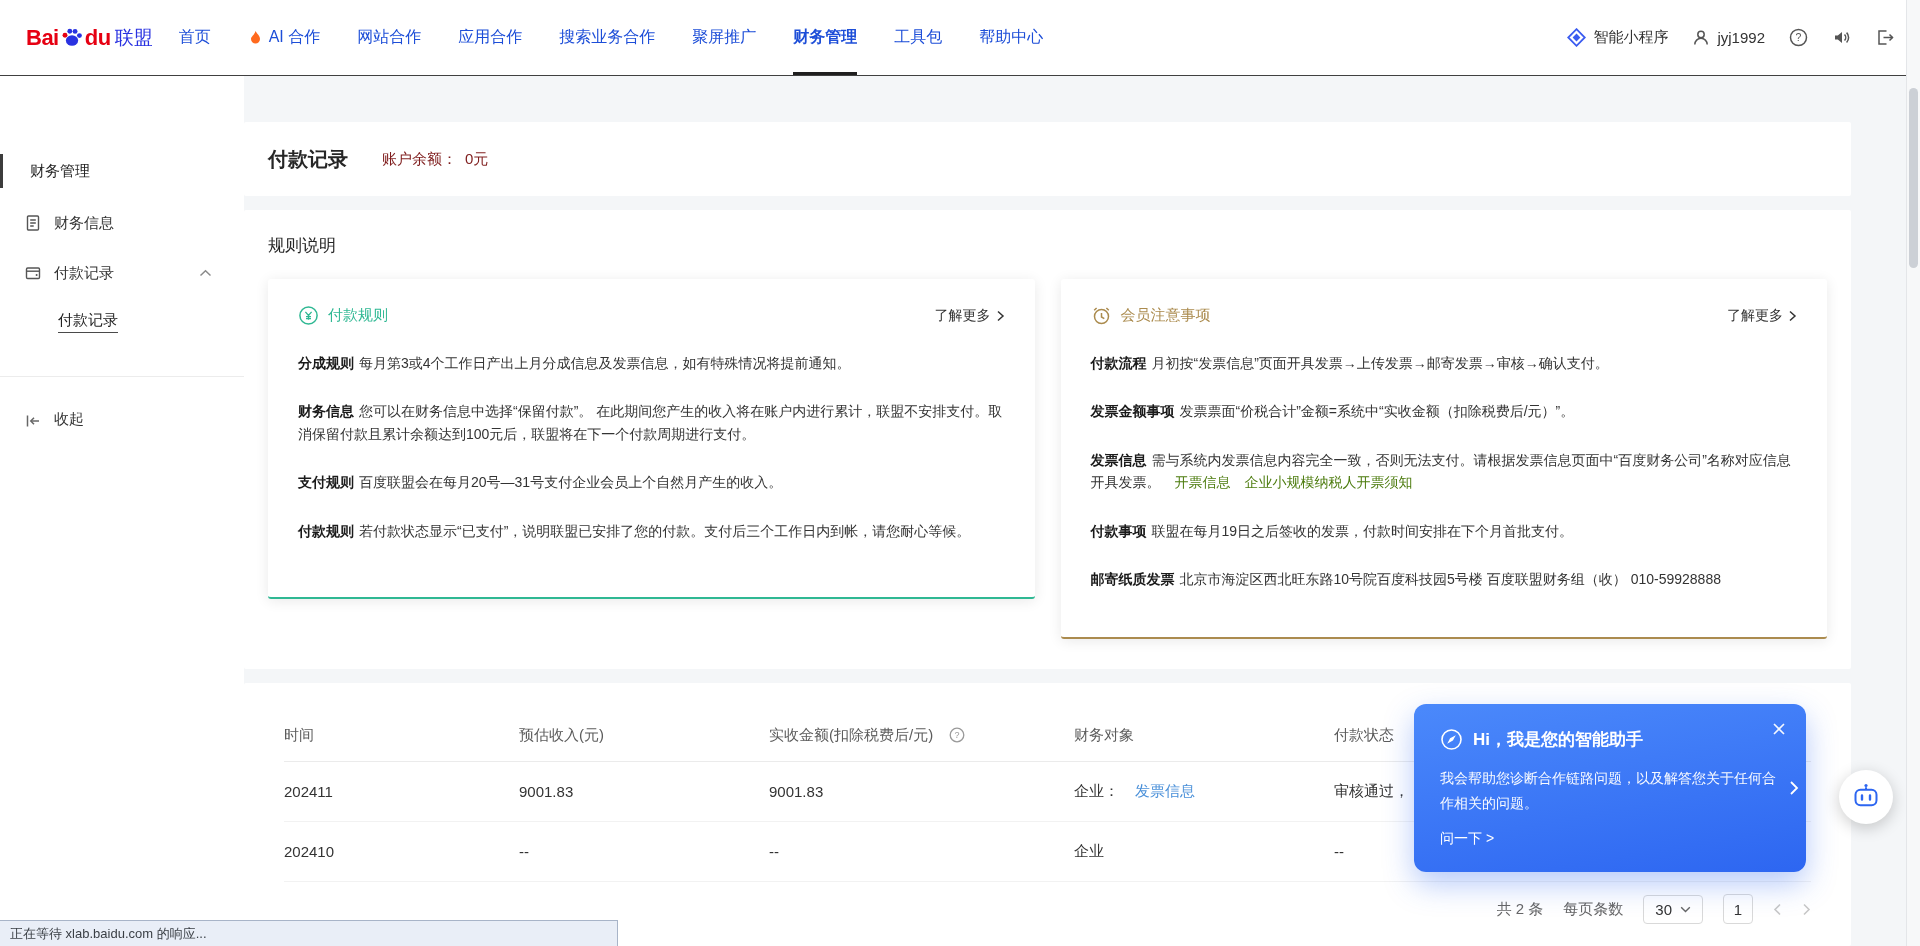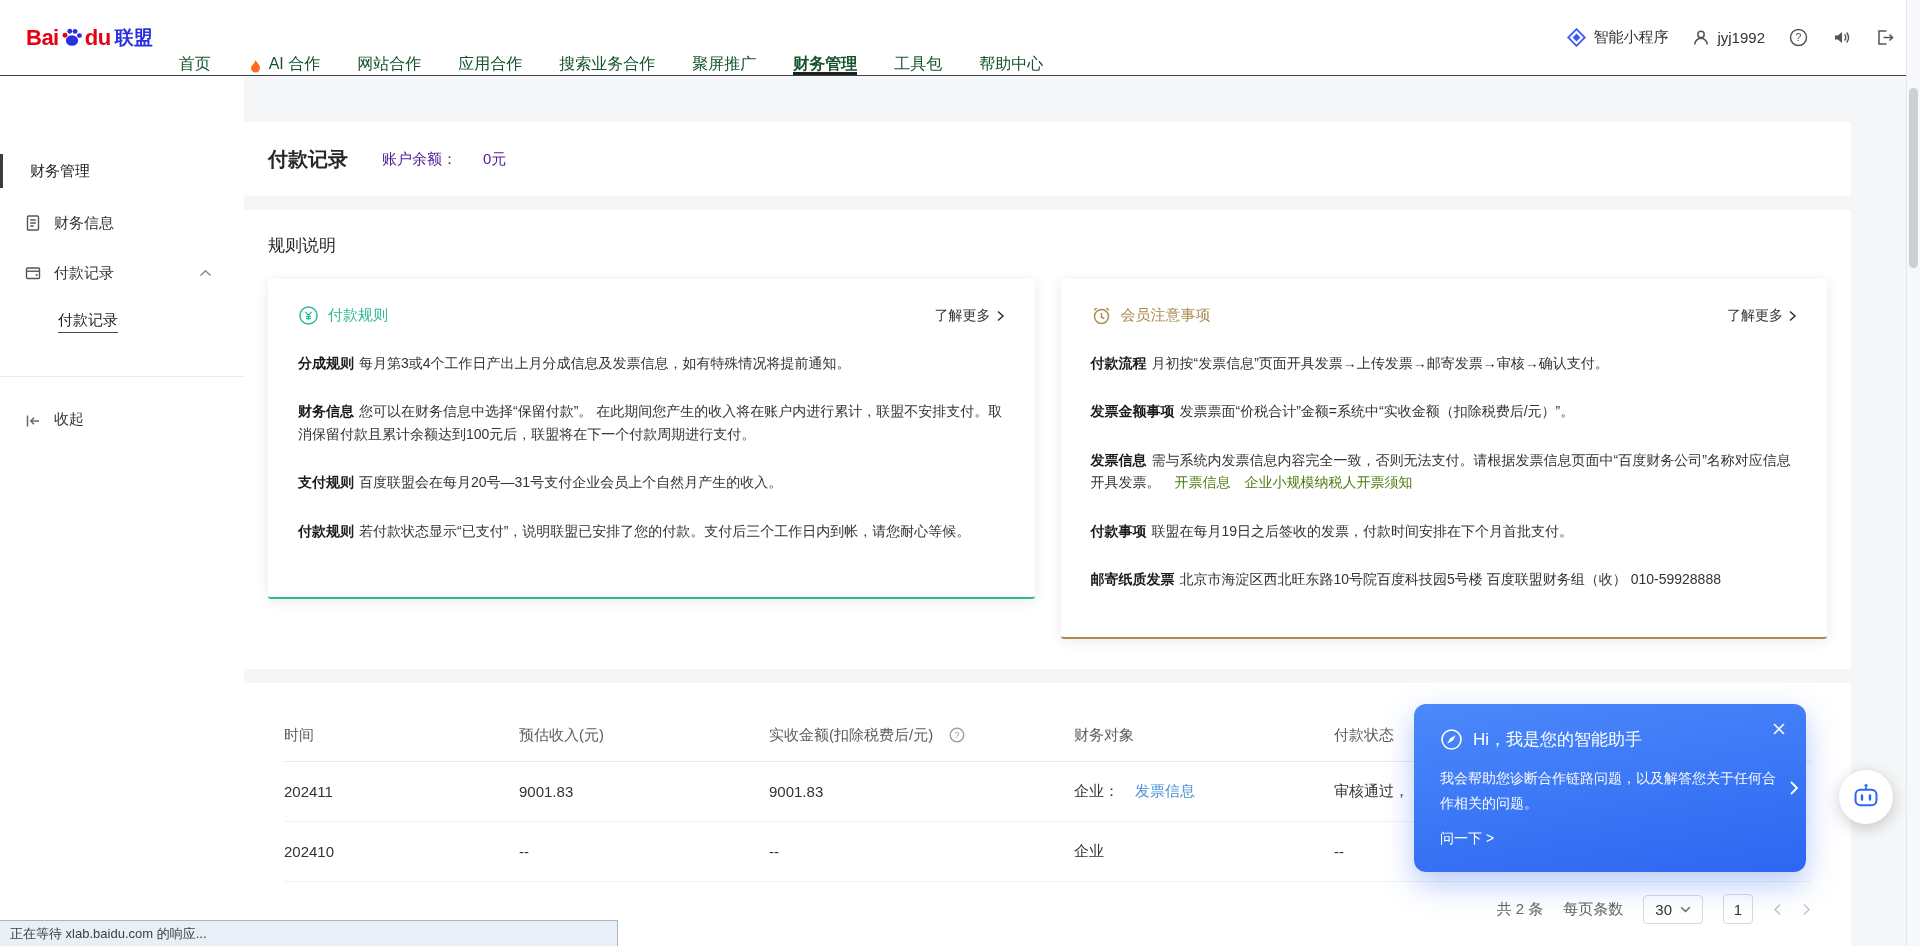--- a/index.html
+++ b/index.html
@@ -3,23 +3,23 @@
 <meta charset="utf-8">
 <style>
   *{margin:0;padding:0;box-sizing:border-box}
   html,body{width:1920px;height:946px}
   body{font-family:"Liberation Sans",sans-serif;background:#fff;color:#333;position:relative;overflow:hidden}
 
   
   .topnav{height:76px;display:flex;align-items:stretch;padding:0 26px;background:#fff;border-bottom:1px solid #404040;position:relative;z-index:3}
   .logo{display:flex;align-items:center;gap:2px;margin-right:26px;cursor:pointer}
   .logo-bai,.logo-du{font-size:22px;font-weight:bold;color:#e60012;letter-spacing:-.5px}
-  .logo-union{font-size:19px;font-weight:bold;color:#2932e1;margin-left:2px}
+  .logo-union{font-size:19px;font-weight:normal;color:#2932e1;margin-left:2px}
   .nav{display:flex;gap:37px;align-items:stretch}
-  .nav-item{display:flex;align-items:flex-end;gap:6px;font-size:16px;color:#14532d;cursor:pointer;position:relative;white-space:nowrap}
+  .nav-item{display:flex;align-items:center;gap:6px;font-size:16px;color:#1d4ed8;cursor:pointer;position:relative;white-space:nowrap}
   .nav-item.active{font-weight:bold}
   .nav-item.active::after{content:"";position:absolute;left:0;right:0;bottom:0;height:3px;background:#1f1f1f}
   .top-right{margin-left:auto;display:flex;align-items:center;gap:24px;font-size:15px;color:#333}
   .tr-group{display:flex;align-items:center;gap:7px;cursor:pointer;white-space:nowrap}
   .icon-btn{display:inline-flex;cursor:pointer}
   .icon{display:inline-flex;align-items:center}
 
   
   .layout{display:flex;height:870px}
   .sidebar{width:244px;background:#fff;padding-top:74px;flex-shrink:0}
@@ -34,21 +34,21 @@
   .side-divider{border-top:1px solid #ececec;margin-top:30px}
   .side-collapse{height:52px;display:flex;align-items:flex-end;padding-left:24px;font-size:15px;color:#333;cursor:pointer}
   .side-collapse .icon{margin-right:12px}
 
   .main{flex:1;background:#f4f6f8;padding:46px 69px 0 0;display:flex;flex-direction:column;min-width:0}
   .block{background:#fff;border-radius:2px}
 
   
   .page-bar{height:74px;display:flex;align-items:center;padding:0 24px;margin-bottom:14px}
   .page-title{font-size:20px;font-weight:bold;color:#262626}
-  .balance{margin-left:34px;font-size:15px;color:#4c1d95;display:flex;gap:26px;align-items:flex-start}
+  .balance{margin-left:34px;font-size:15px;color:#7f1d1d;display:flex;gap:8px;align-items:flex-start}
 
   
   .rules{padding:24px 24px 30px;margin-bottom:14px}
   .rules-title{font-size:17px;color:#262626;font-weight:500}
   .cards{display:flex;gap:26px;margin-top:22px;align-items:flex-start}
   .rcard{flex:1;border-radius:3px;box-shadow:0 2px 14px rgba(0,0,0,.09);padding:26px 30px 28px;background:#fff}
   .rcard.green{border-bottom:2px solid #2fb893;min-height:320px}
   .rcard.gold{border-bottom:2px solid #ab8b4e;min-height:360px}
   .rcard-head{display:flex;align-items:center}
   .rcard-title{font-size:15px;margin-left:9px}
@@ -67,21 +67,21 @@
   .cell-flex{display:flex;align-items:center;gap:16px}
   .qicon{display:inline-flex;cursor:pointer}
   .link{color:#4a90d9;cursor:pointer}
   .pagination{margin-top:auto;display:flex;align-items:center;justify-content:flex-end;gap:20px;padding:12px 0 14px;font-size:15px;color:#666}
   .pp-select{display:flex;align-items:center;gap:8px;border:1px solid #d9d9d9;border-radius:4px;padding:5px 11px;color:#333;cursor:pointer;background:#fff}
   .page-num{width:30px;height:30px;border:1px solid #d9d9d9;border-radius:4px;display:flex;align-items:center;justify-content:center;color:#333;background:#fff;cursor:pointer}
   .pg-arrow{display:inline-flex;color:#c8c8c8;cursor:pointer}
 
   
   .assistant{position:absolute;right:114px;top:704px;width:392px;border-radius:12px;padding:24px 26px;background:linear-gradient(170deg,#4b89fb,#2d66f1);color:#fff;box-shadow:0 12px 30px rgba(45,102,241,.35);z-index:10}
-  .assist-head{display:flex;align-items:center;gap:10px;font-size:17px;font-weight:normal}
+  .assist-head{display:flex;align-items:center;gap:10px;font-size:17px;font-weight:bold}
   .assist-close{position:absolute;top:18px;right:20px;cursor:pointer;display:inline-flex;opacity:.95}
   .assist-body{margin-top:15px;font-size:14px;line-height:1.75;opacity:.97}
   .assist-cta{margin-top:15px;font-size:14px;cursor:pointer}
   .assist-expand{position:absolute;right:7px;top:50%;transform:translateY(-50%);display:inline-flex;cursor:pointer}
 
   .robot{position:absolute;right:27px;top:770px;width:54px;height:54px;border-radius:50%;background:#fff;box-shadow:0 4px 16px rgba(0,0,0,.2);display:flex;align-items:center;justify-content:center;z-index:11;cursor:pointer}
 
   .statusbar{position:absolute;left:0;bottom:0;width:618px;height:26px;background:#e9eef7;border:1px solid #a8b4c8;border-left:none;border-bottom:none;display:flex;align-items:center;padding:0 10px;font-size:13px;color:#3a3f45;z-index:12}
 
   .scrollbar{position:absolute;right:0;top:0;width:14px;height:946px;background:#f7f8f9;border-left:1px solid #e4e6e9;z-index:15}

